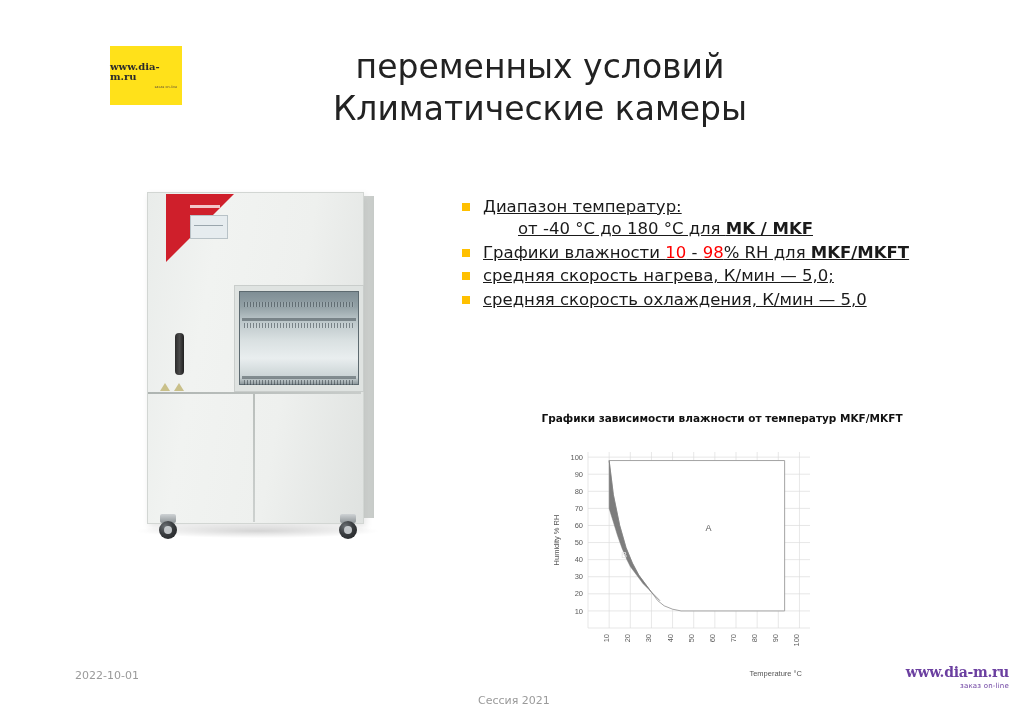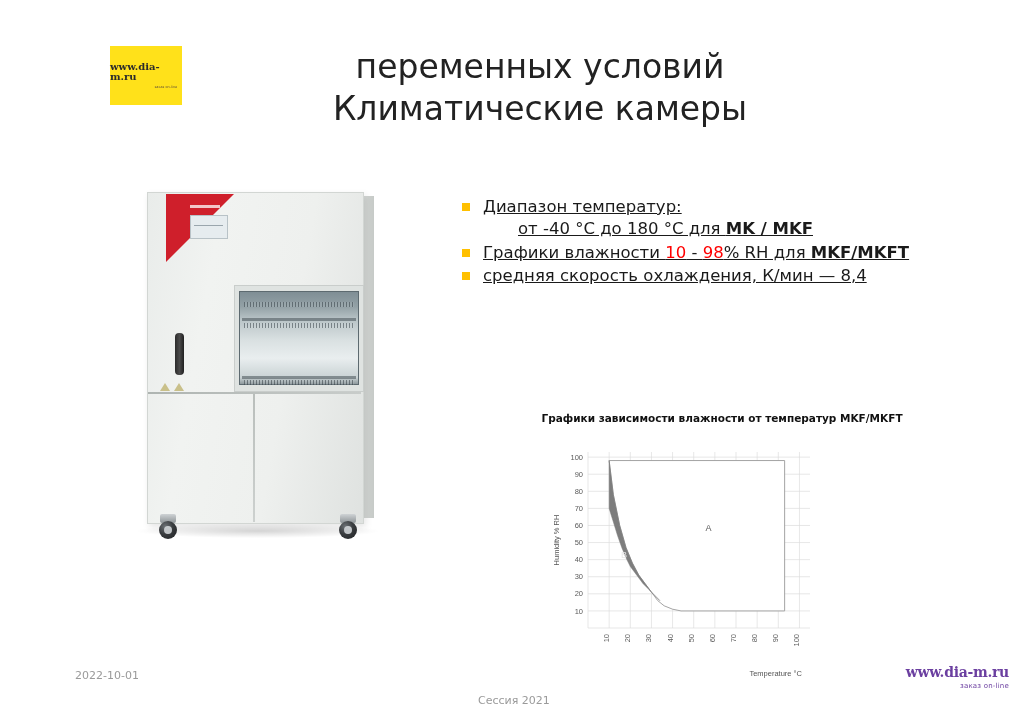--- a/index.html
+++ b/index.html
@@ -363,24 +363,28 @@
       </div>
     </div>
 
     <div class="bul-row">
       <div class="bul-mark"></div>
       <div class="bul-text">
         <span>Графики влажности </span><span class="red">10</span><span> - </span><span class="red">98</span><span>% RH для </span><span class="b">MKF/MKFT</span>
       </div>
     </div>
 
-
     <div class="bul-row">
       <div class="bul-mark"></div>
-      <div class="bul-text">средняя скорость охлаждения, К/мин — 8,4</div>
+      <div class="bul-text">средняя скорость нагрева, К/мин — 5,0;</div>
+    </div>
+
+    <div class="bul-row">
+      <div class="bul-mark"></div>
+      <div class="bul-text">средняя скорость охлаждения, К/мин — 5,0</div>
     </div>
   </div>
 
   <div id="chart-caption">Графики зависимости влажности от температур MKF/MKFT</div>
 
   <div id="chart">
     <svg id="chart-svg" width="280" height="240" viewBox="0 0 280 240">
       <g id="chart-grid">
           <line x1="61.14285714285714" x2="61.14285714285714" y1="12" y2="188" stroke="#dddddd" stroke-width="0.7"></line>
           <line x1="82.28571428571428" x2="82.28571428571428" y1="12" y2="188" stroke="#dddddd" stroke-width="0.7"></line>

